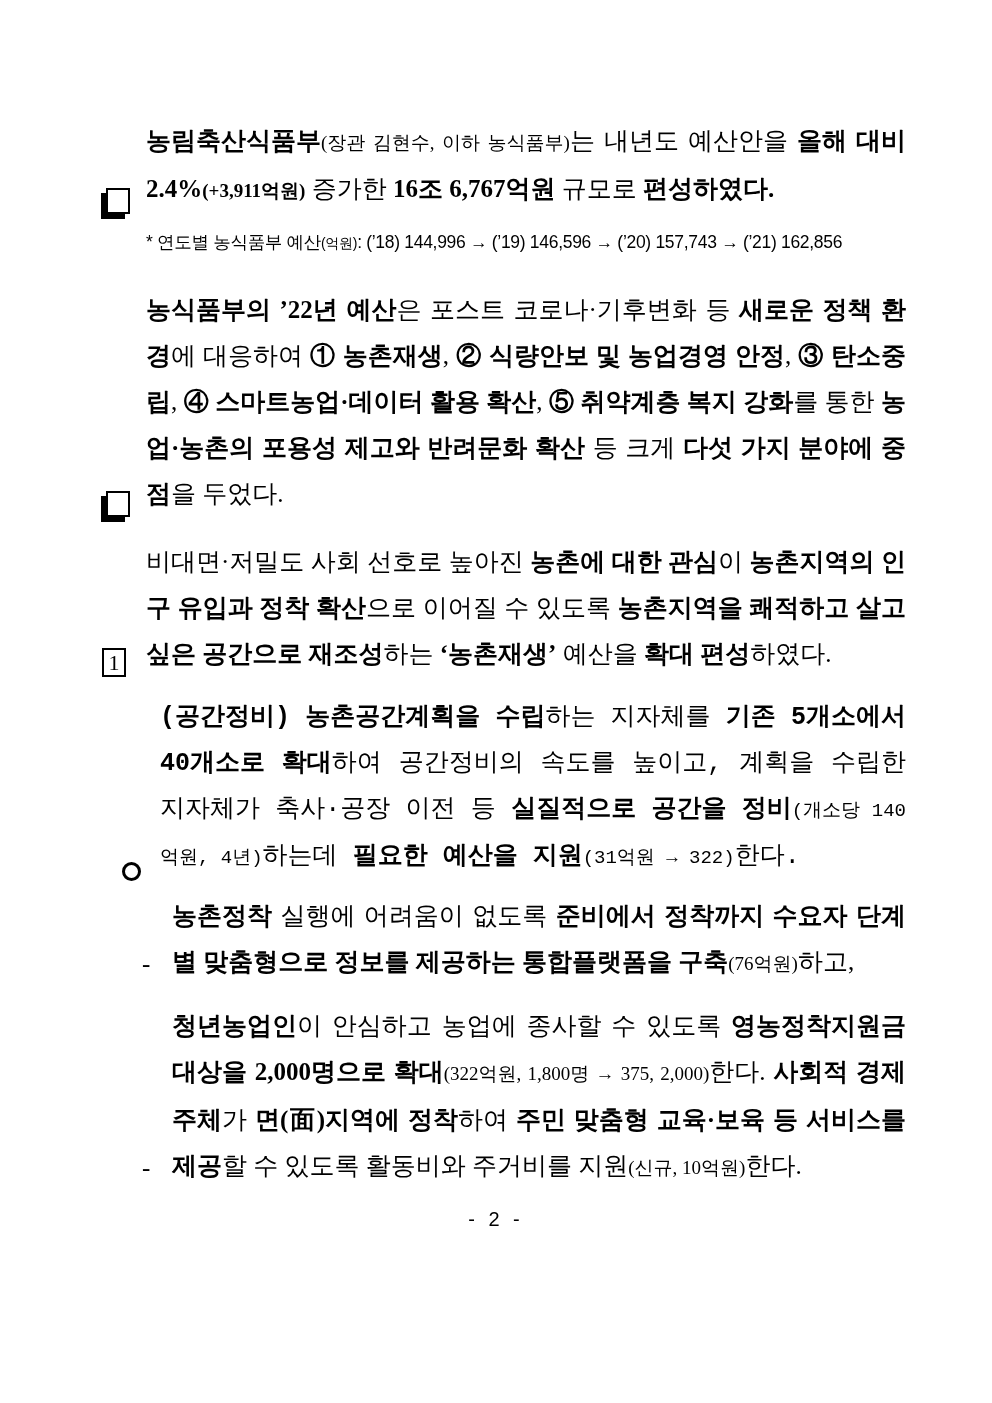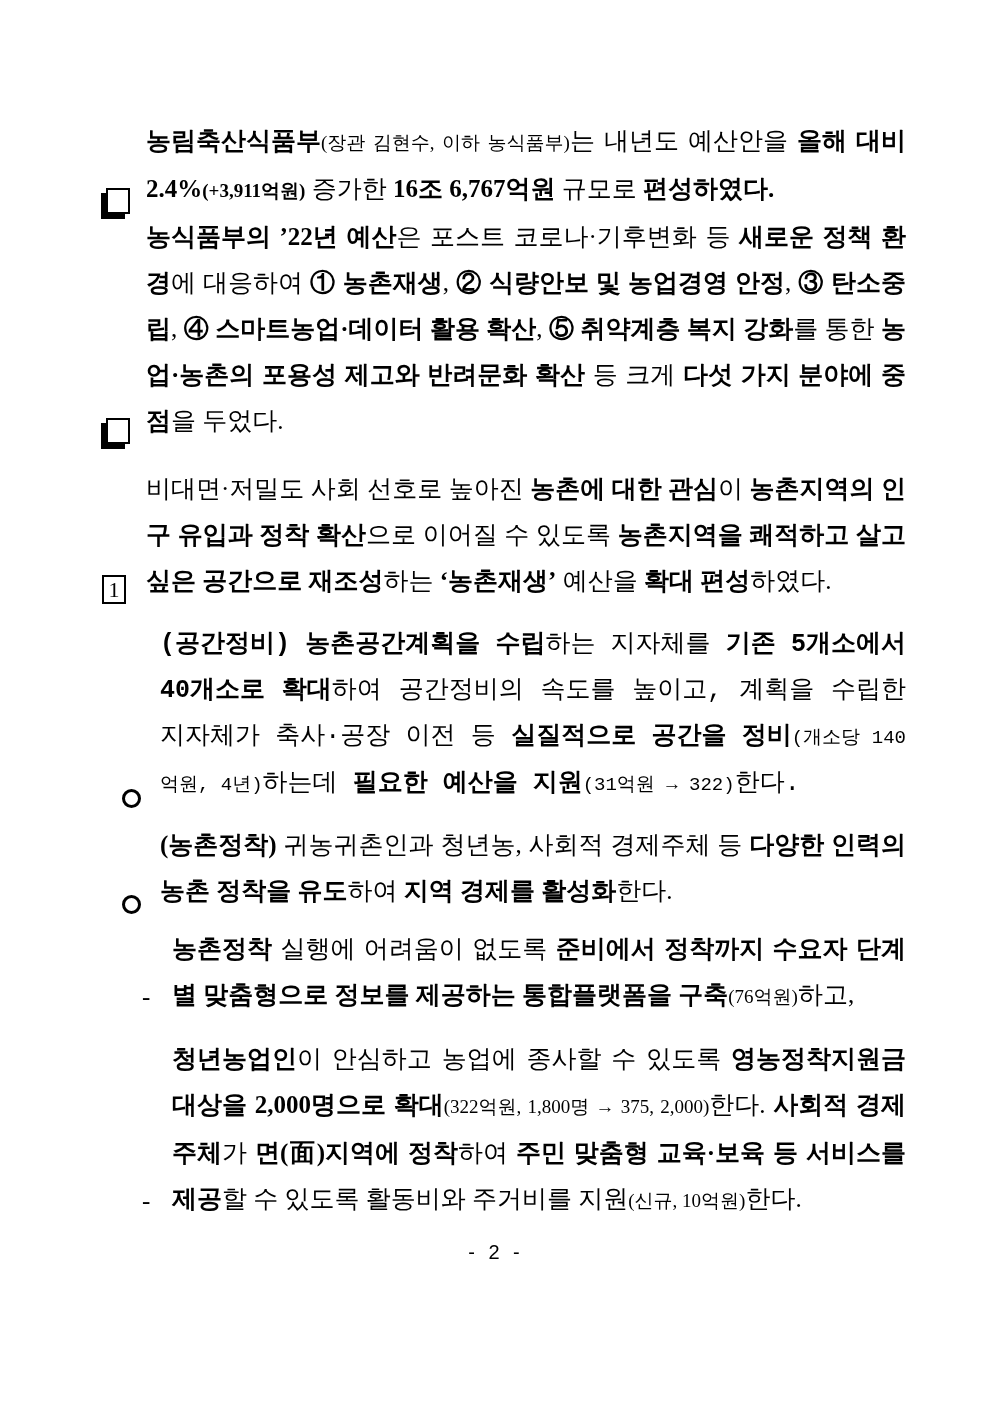--- a/index.html
+++ b/index.html
@@ -113,20 +113,21 @@
 
 <div class="sheet">
 
   <section class="para lv0">
     <span class="mcol">
       <span class="checkbox"></span>
     </span>
     <div class="ptext"><span class="seg-b">농림축산식품부</span><span class="seg-s">(장관 김현수, 이하 농식품부)</span><span class="seg-n">는 내년도 예산안을 </span><span class="seg-b">올해 대비 2.4%</span><span class="seg-sb">(+3,911억원)</span><span class="seg-n"> 증가한 </span><span class="seg-b">16조 6,767억원</span><span class="seg-n"> 규모로 </span><span class="seg-b">편성하였다.</span></div>
   </section>
 
+  <div class="footnote"><span class="seg-n">* 연도별 농식품부 예산</span><span class="seg-xs">(억원)</span><span class="seg-n">: (’18) 144,996 → (’19) 146,596 → (’20) 157,743 → (’21) 162,856</span></div>
 
   <section class="para lv0 p-policy">
     <span class="mcol">
       <span class="checkbox"></span>
     </span>
     <div class="ptext"><span class="seg-b">농식품부의 ’22년 예산</span><span class="seg-n">은 포스트 코로나·기후변화 등 </span><span class="seg-b">새로운 정책 환경</span><span class="seg-n">에 대응하여 </span><span class="seg-b">① 농촌재생</span><span class="seg-n">, </span><span class="seg-b">② 식량안보 및 농업경영 안정</span><span class="seg-n">, </span><span class="seg-b">③ 탄소중립</span><span class="seg-n">, </span><span class="seg-b">④ 스마트농업·데이터 활용 확산</span><span class="seg-n">, </span><span class="seg-b">⑤ 취약계층 복지 강화</span><span class="seg-n">를 통한 </span><span class="seg-b">농업·농촌의 포용성 제고와 반려문화 확산</span><span class="seg-n"> 등 크게 </span><span class="seg-b">다섯 가지 분야에 중점</span><span class="seg-n">을 두었다.</span></div>
   </section>
 
   <section class="para lv0 p-rural">
     <span class="mcol">
@@ -135,26 +136,20 @@
     <div class="ptext"><span class="seg-n">비대면·저밀도 사회 선호로 높아진 </span><span class="seg-b">농촌에 대한 관심</span><span class="seg-n">이 </span><span class="seg-b">농촌지역의 인구 유입과 정착 확산</span><span class="seg-n">으로 이어질 수 있도록 </span><span class="seg-b">농촌지역을 쾌적하고 살고 싶은 공간으로 재조성</span><span class="seg-n">하는 </span><span class="seg-b">‘농촌재생’</span><span class="seg-n"> 예산을 </span><span class="seg-b">확대 편성</span><span class="seg-n">하였다.</span></div>
   </section>
 
   <section class="para lv1 p-space">
     <span class="mcol">
       <span class="circlebullet"></span>
     </span>
     <div class="ptext"><span class="seg-b">(공간정비) 농촌공간계획을 수립</span><span class="seg-n">하는 지자체를 </span><span class="seg-b">기존 5개소에서 40개소로 확대</span><span class="seg-n">하여 공간정비의 속도를 높이고, 계획을 수립한 지자체가 축사·공장 이전 등 </span><span class="seg-b">실질적으로 공간을 정비</span><span class="seg-s">(개소당 140억원, 4년)</span><span class="seg-n">하는데 </span><span class="seg-b">필요한 예산을 지원</span><span class="seg-s">(31억원 → 322)</span><span class="seg-n">한다.</span></div>
   </section>
 
-  <section class="para lv1 p-settle">
-    <span class="mcol">
-      <span class="circlebullet"></span>
-    </span>
-    <div class="ptext"><span class="seg-b">(농촌정착)</span><span class="seg-n"> 귀농귀촌인과 청년농, 사회적 경제주체 등 </span><span class="seg-b">다양한 인력의 농촌 정착을 유도</span><span class="seg-n">하여 </span><span class="seg-b">지역 경제를 활성화</span><span class="seg-n">한다.</span></div>
-  </section>
 
   <section class="para lv2 p-return">
     <span class="mcol">
       <span class="dashmark">-</span>
     </span>
     <div class="ptext"><span class="seg-b">농촌정착</span><span class="seg-n"> 실행에 어려움이 없도록 </span><span class="seg-b">준비에서 정착까지 수요자 단계별 맞춤형으로 정보를 제공하는 통합플랫폼을 구축</span><span class="seg-s">(76억원)</span><span class="seg-n">하고,</span></div>
   </section>
 
   <section class="para lv2 p-young">
     <span class="mcol">

